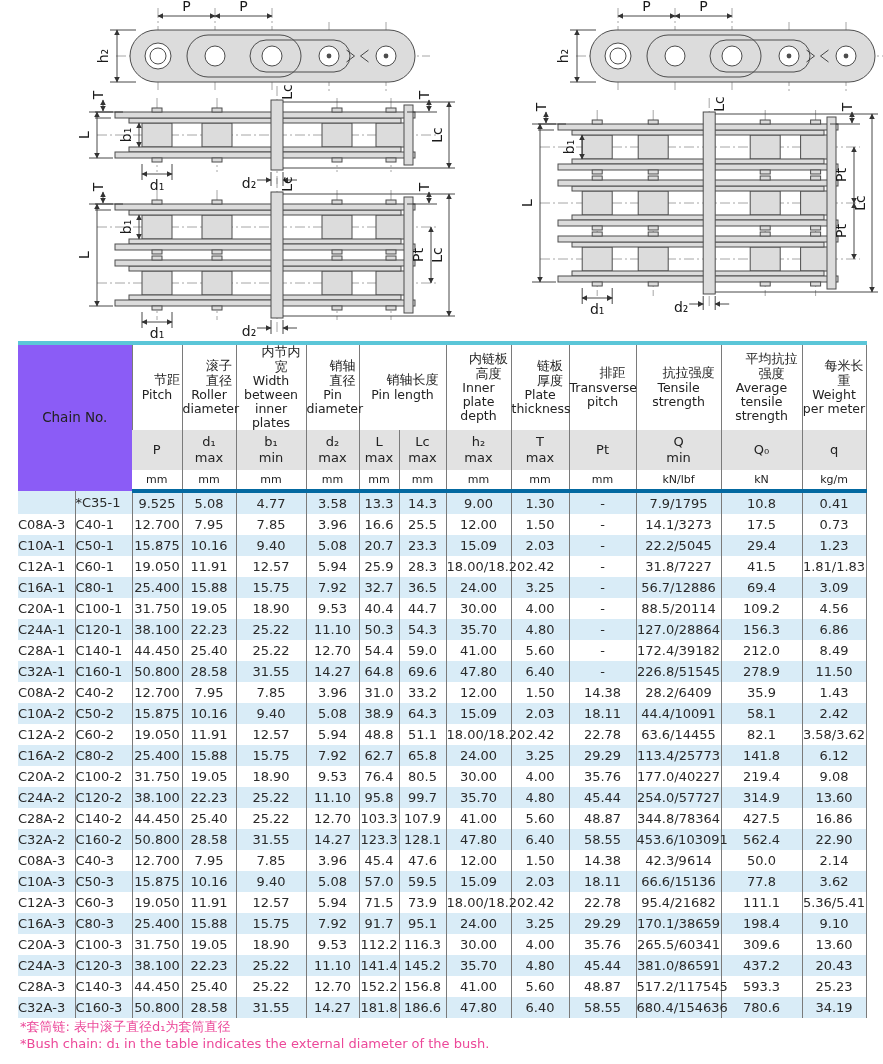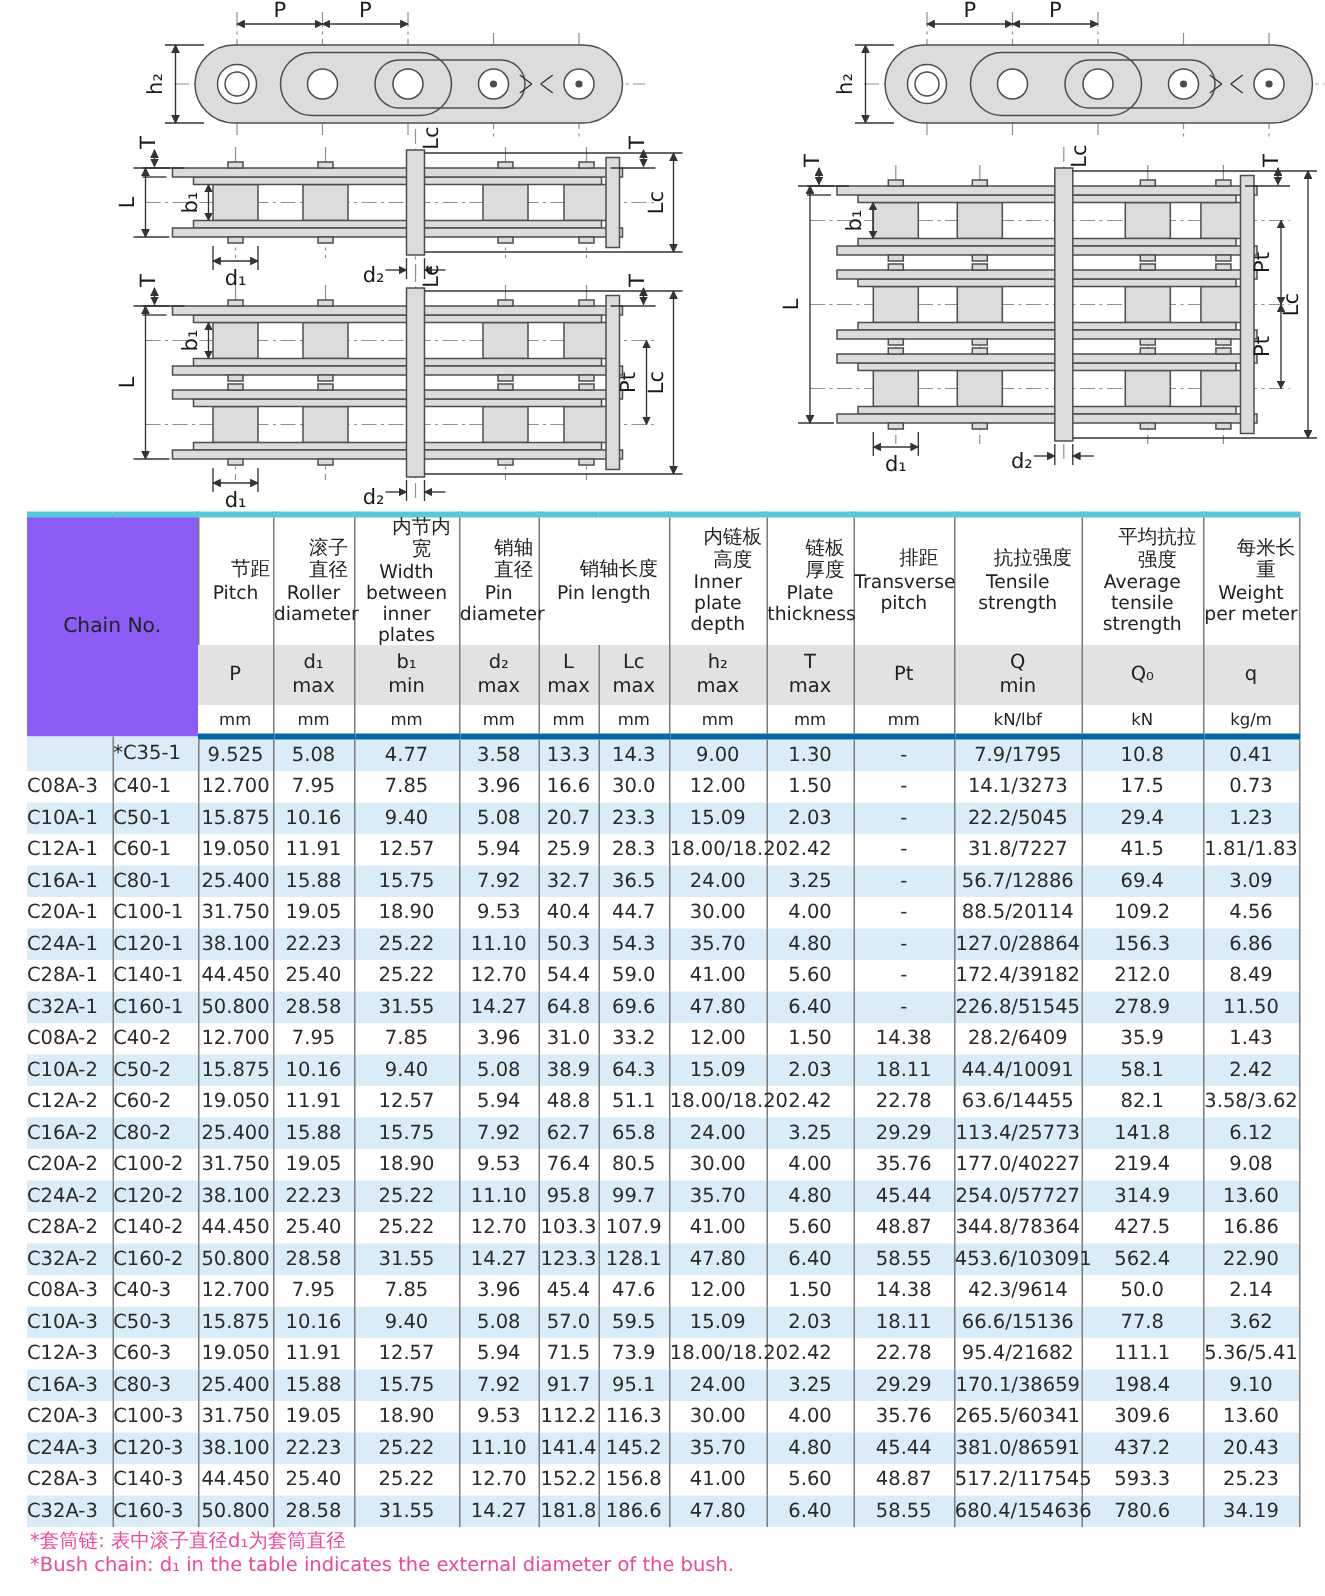--- a/index.html
+++ b/index.html
@@ -442,21 +442,21 @@
         <td>0.41</td>
       </tr>
       <tr>
         <td>C08A-3</td>
         <td>C40-1</td>
         <td>12.700</td>
         <td>7.95</td>
         <td>7.85</td>
         <td>3.96</td>
         <td>16.6</td>
-        <td>30.0</td>
+        <td>25.5</td>
         <td>12.00</td>
         <td>1.50</td>
         <td>-</td>
         <td>14.1/3273</td>
         <td>17.5</td>
         <td>0.73</td>
       </tr>
       <tr>
         <td>C10A-1</td>
         <td>C50-1</td>

